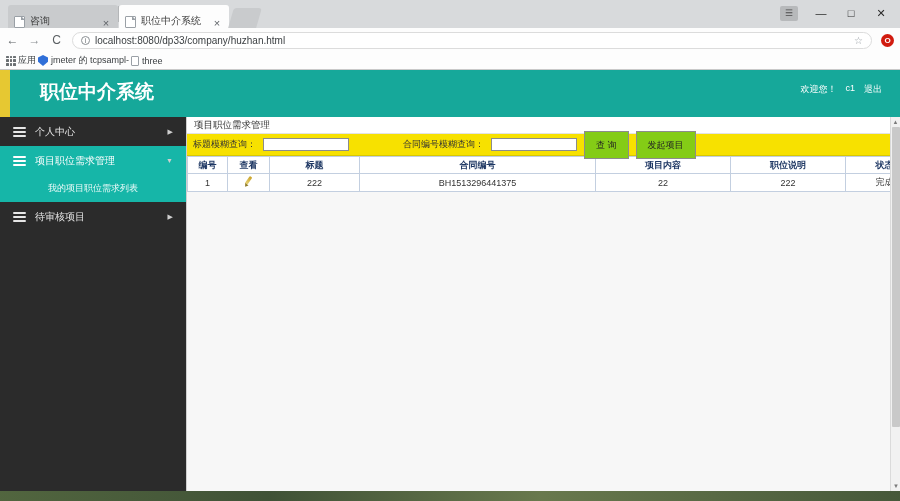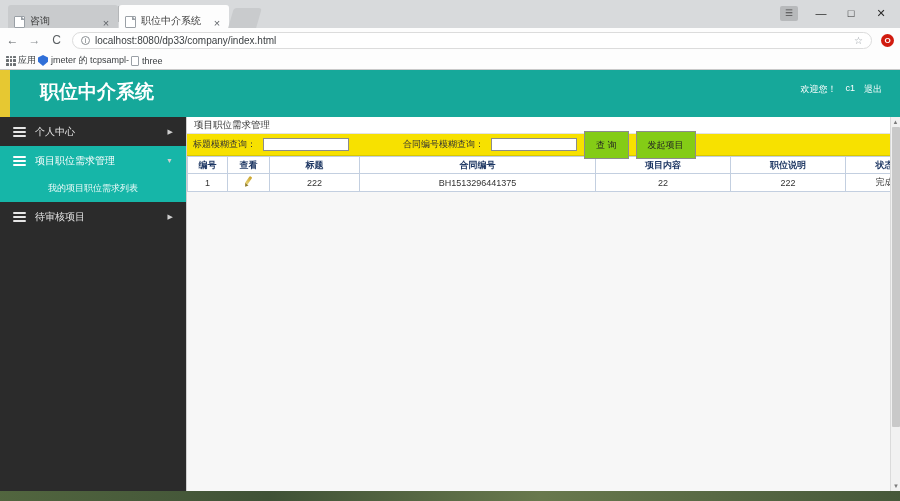--- a/index.html
+++ b/index.html
@@ -264,21 +264,21 @@
       <span class="winbtn">✕</span>
     </div>
   </div>
 
   <div class="toolbar">
     <span class="nav-ico active">←</span>
     <span class="nav-ico">→</span>
     <span class="nav-ico active">C</span>
     <div class="omnibox">
       <span class="info-ico">i</span>
-      <span class="url">localhost:8080/dp33/company/index.html</span>
+      <span class="url">localhost:8080/dp33/company/huzhan.html</span>
       <span class="star-ico">☆</span>
     </div>
     <span class="ext-dot">O</span>
   </div>
 
   <div class="bookmarks">
     <span class="grid-ico">
       <i></i>
         <i></i>
         <i></i>

